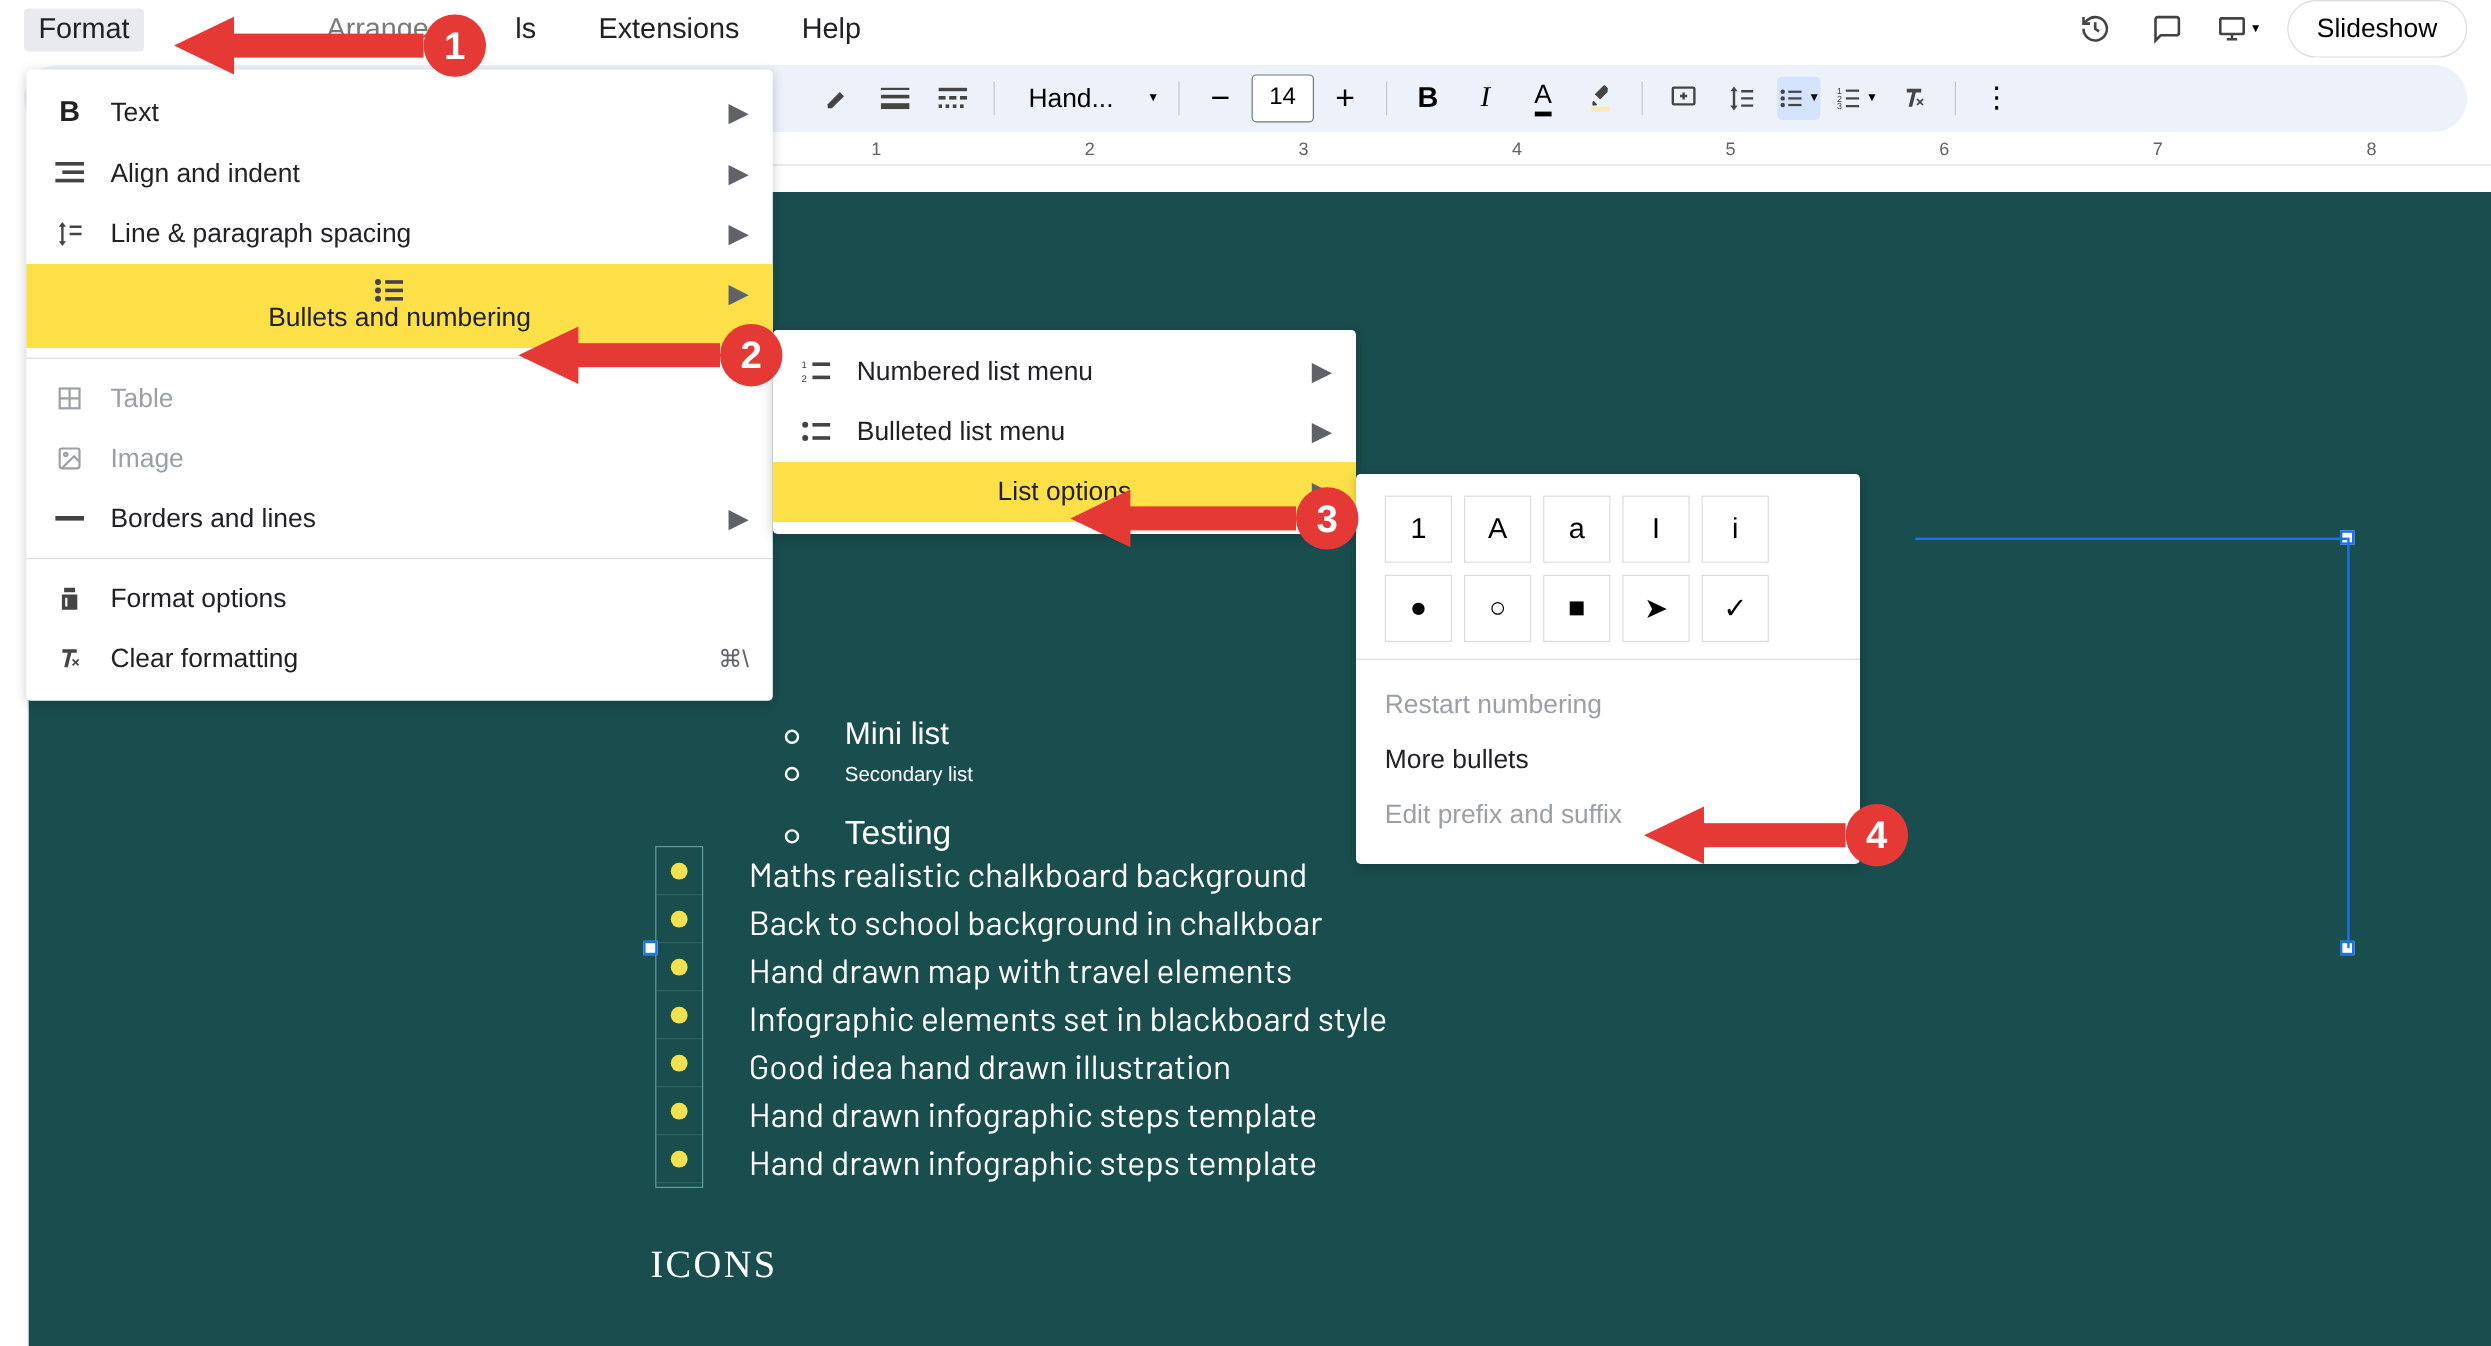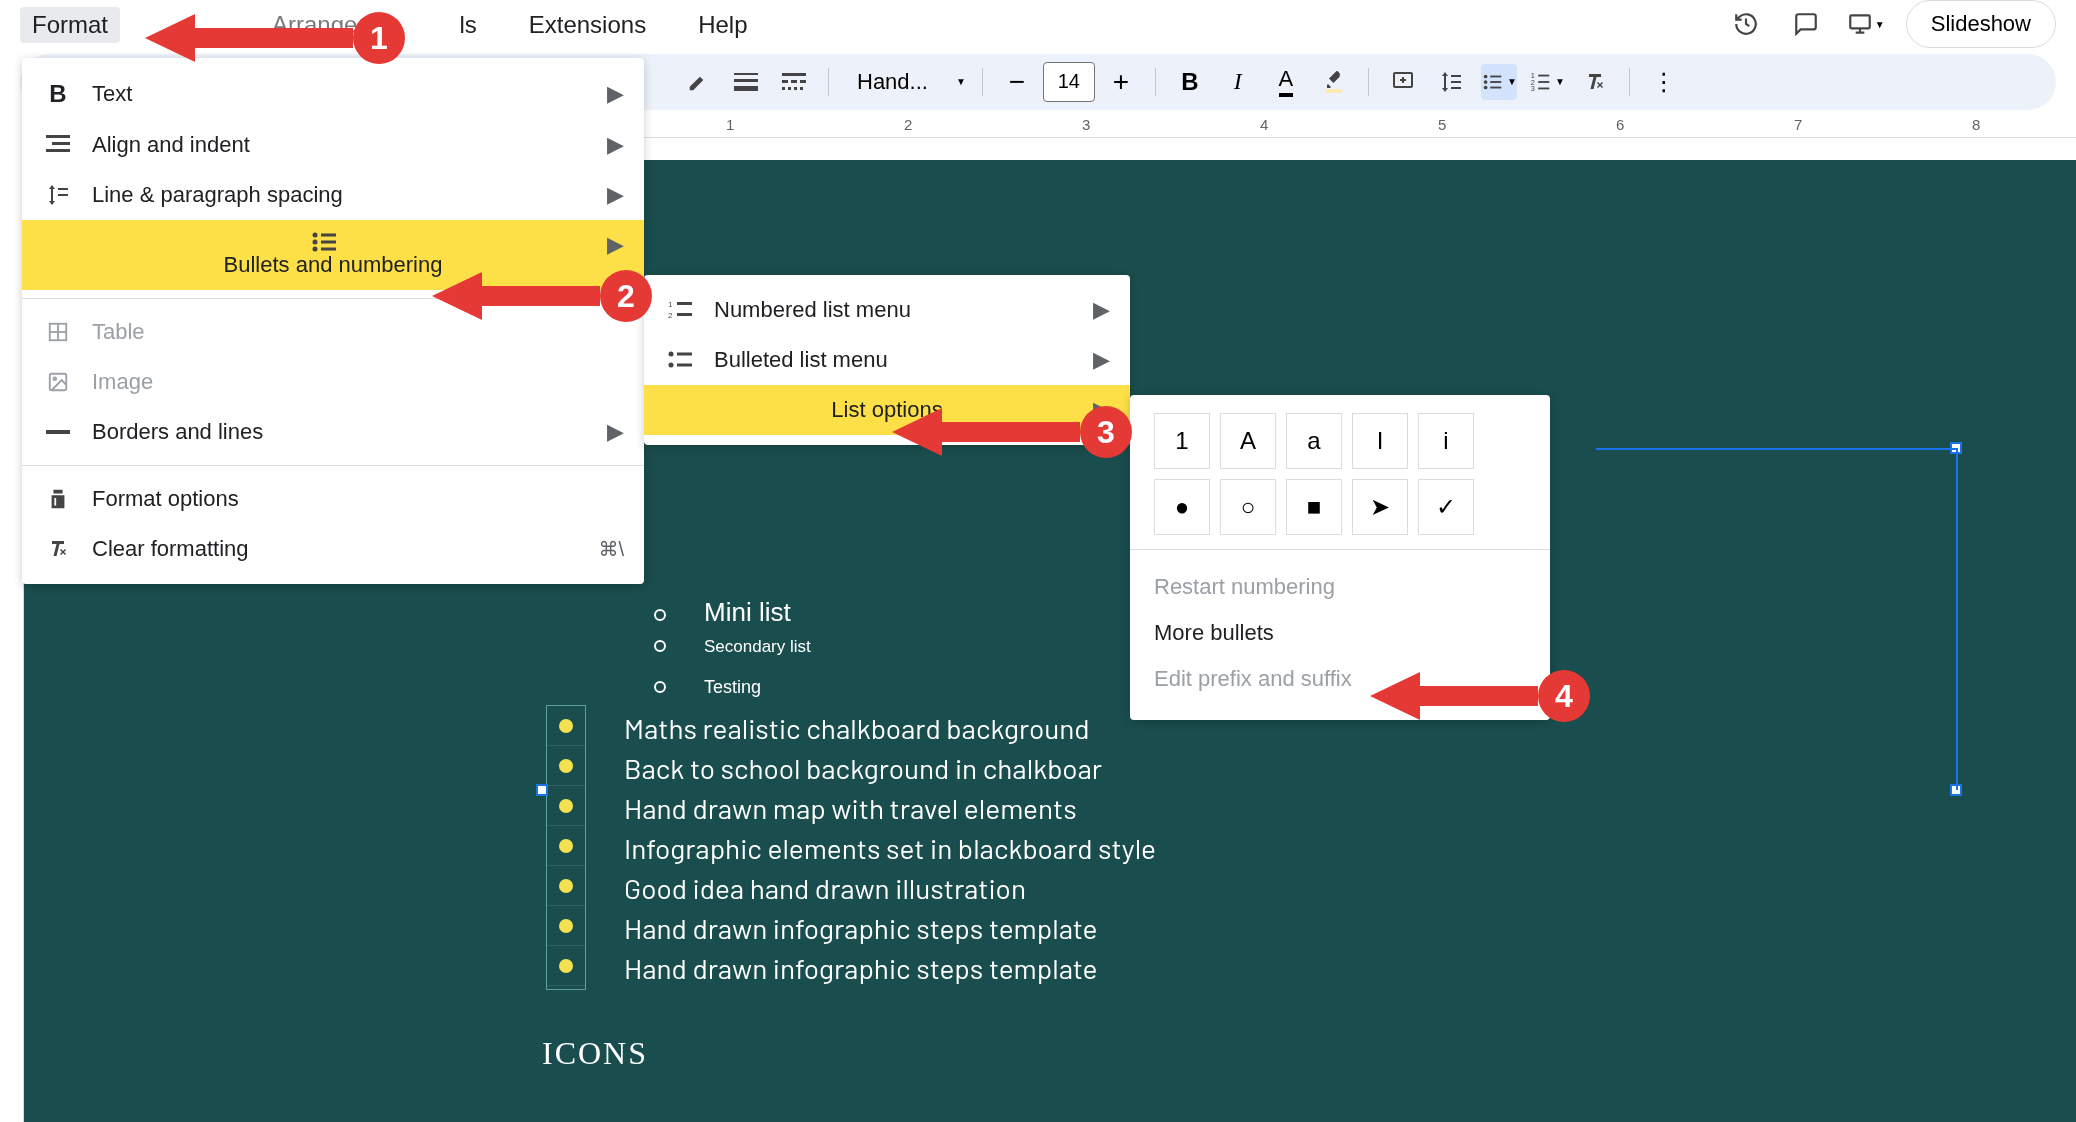--- a/index.html
+++ b/index.html
@@ -59,21 +59,21 @@
     
     .icons-label { position: absolute; color: #fff; font-family: 'Permanent Marker', cursive; font-size: 32px; letter-spacing: 2px; }
   </style>
 </head>
 <body>
 
 <div class="menubar">
   <span class="menubar-item active">Format</span>
   <span style="width:84px"></span>
   <span class="menubar-item" style="opacity:0.6">Arrange</span>
-  <span class="menubar-item" style="margin-left:50px">ls</span>
+  <span class="menubar-item" style="margin-left:20px">ls</span>
   <span class="menubar-item">Extensions</span>
   <span class="menubar-item">Help</span>
 </div>
 
 <div class="top-right">
   <div class="icon-btn">
       <svg width="26" height="26" viewBox="0 0 24 24" fill="none" stroke="#444" stroke-width="2">
         <path d="M3 12a9 9 0 1 0 3-6.7L3 8"></path>
         <polyline points="3 3 3 8 8 8"></polyline>
         <polyline points="12 7 12 12 15 14"></polyline>
@@ -204,21 +204,21 @@
   <span class="ruler-num" style="left:1774px">7</span>
   <span class="ruler-num" style="left:1952px">8</span>
 </div>
 
 <div class="left-ruler"></div>
 
 <div class="canvas-area">
 
   <div class="slide-text" style="left:630px;top:435px;font-size:26px"><span class="bullet-circle"></span><span style="margin-left:18px">Mini list</span></div>
   <div class="slide-text" style="left:630px;top:475px;font-size:17px"><span class="bullet-circle"></span><span style="margin-left:18px">Secondary list</span></div>
-  <div class="slide-text" style="left:630px;top:515px;font-size:18px"><span class="bullet-circle"></span><span style="margin-left:18px">Testing</span></div>
+  <div class="slide-text" style="left:630px;top:515px;font-size:28px"><span class="bullet-circle"></span><span style="margin-left:18px">Testing</span></div>
   <div class="slide-text" style="left:600px;top:551px">Maths realistic chalkboard background</div>
   <div class="slide-text" style="left:600px;top:591px">Back to school background in chalkboar</div>
   <div class="slide-text" style="left:600px;top:631px">Hand drawn map with travel elements</div>
   <div class="slide-text" style="left:600px;top:671px">Infographic elements set in blackboard style</div>
   <div class="slide-text" style="left:600px;top:711px">Good idea hand drawn illustration</div>
   <div class="slide-text" style="left:600px;top:751px">Hand drawn infographic steps template</div>
   <div class="slide-text" style="left:600px;top:791px">Hand drawn infographic steps template</div>
 
   <div class="icons-label" style="left:518px;top:875px">ICONS</div>
 

